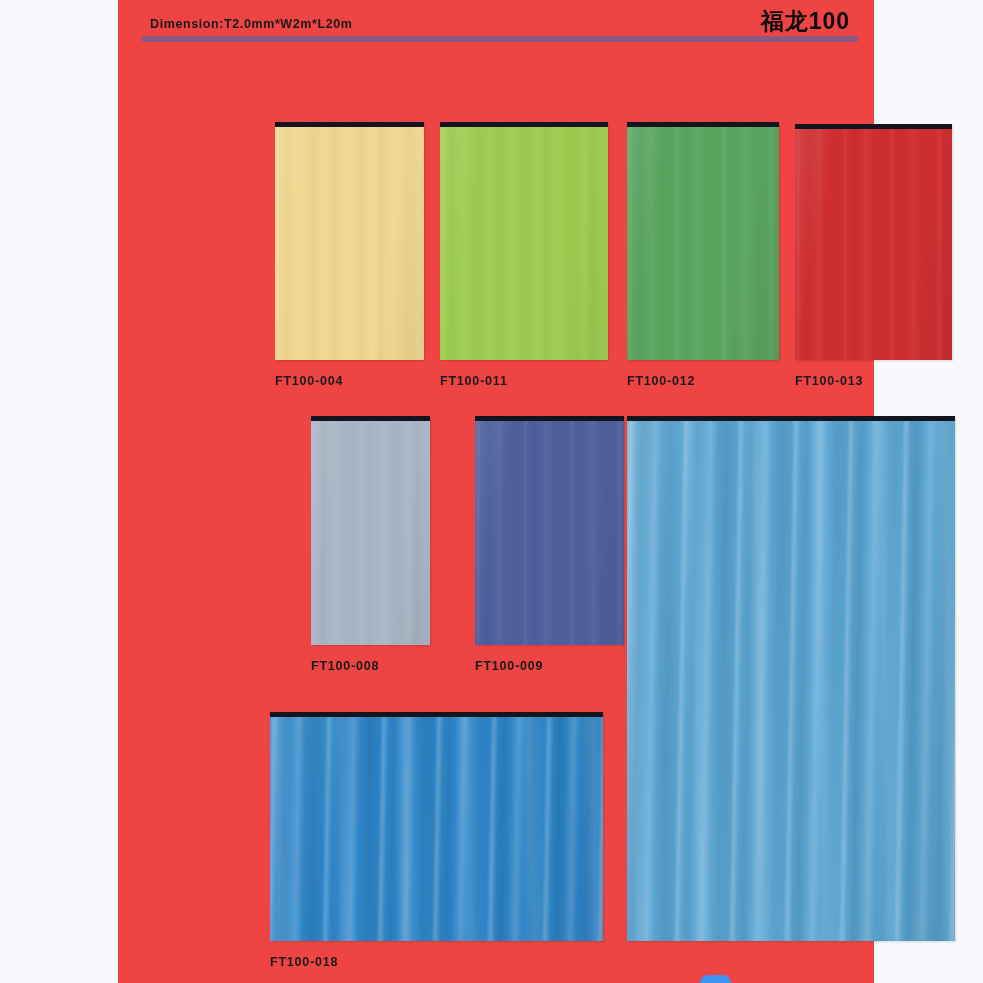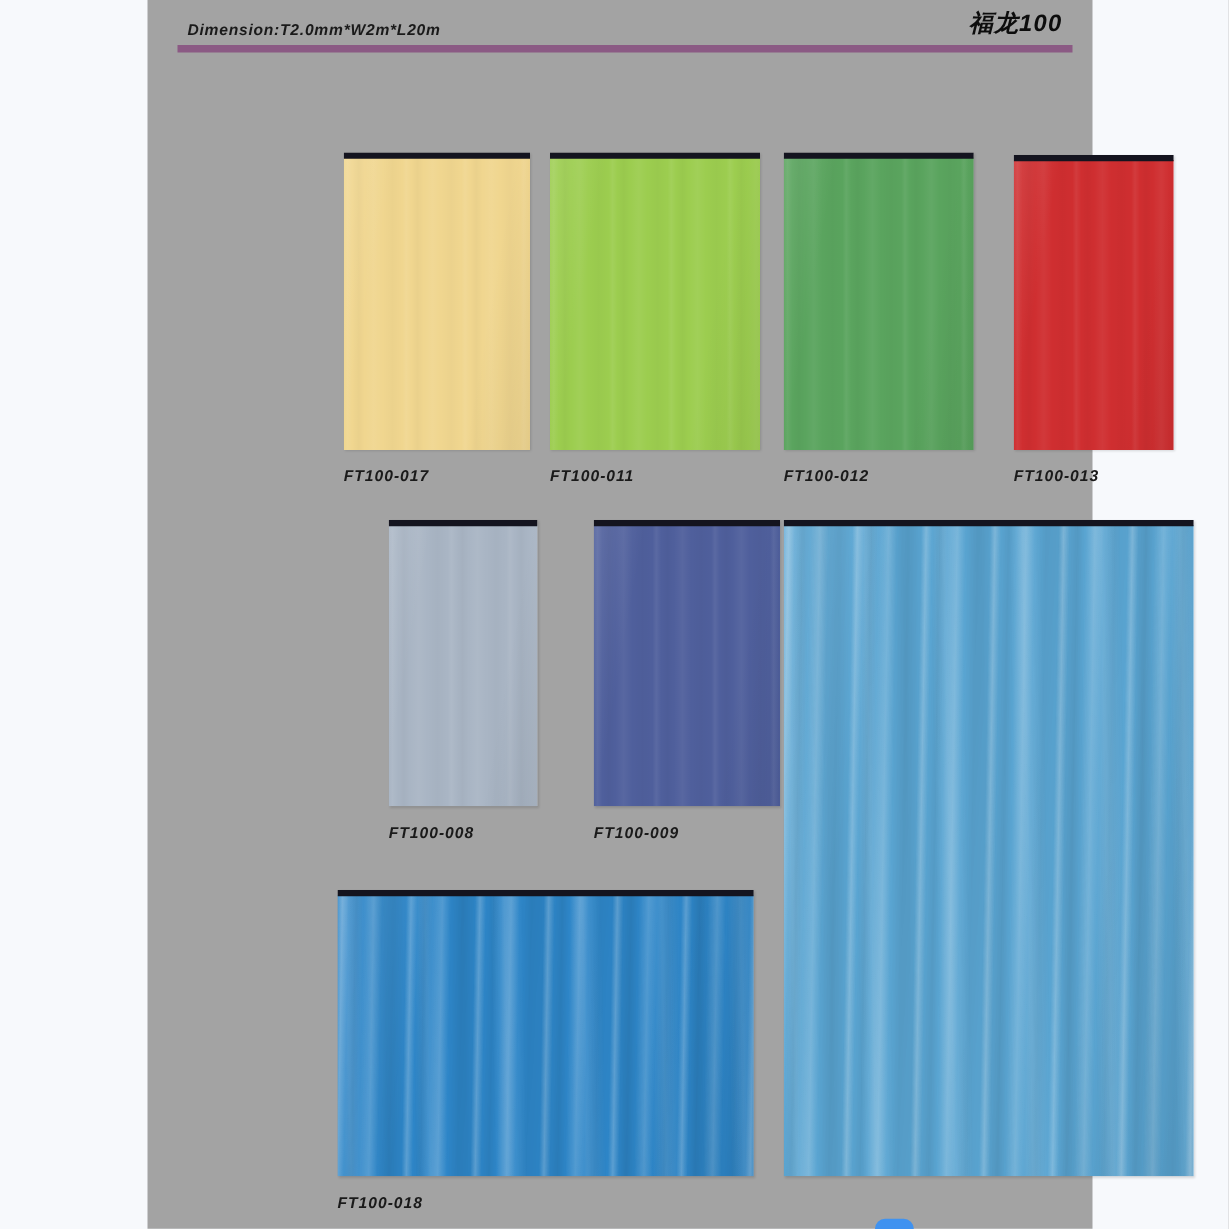--- a/index.html
+++ b/index.html
@@ -38,21 +38,21 @@
     font-size: 12.5px;
     font-weight: bold;
     letter-spacing: 0.6px;
     color: #1a1a1a;
     white-space: nowrap;
   }
   #series-title {
     position: absolute;
     right: 8px;
     top: 6px;
-    font-size: 19px;
+    font-size: 23px;
     font-weight: bold;
     letter-spacing: 1px;
     color: #0d0d0d;
     white-space: nowrap;
   }
   #header-rule {
     position: absolute;
     left: 24px;
     top: 36px;
     width: 716px;
@@ -163,21 +163,21 @@
     white-space: nowrap;
   }
 
   
   #cell-0 { left: 157px; top: 122px; width: 149px; }
   #cell-0 .swatch { height: 238px; }
   #cell-1 { left: 322px; top: 122px; width: 168px; }
   #cell-1 .swatch { height: 238px; }
   #cell-2 { left: 509px; top: 122px; width: 152px; }
   #cell-2 .swatch { height: 238px; }
-  #cell-3 { left: 693px; top: 124px; width: 128px; }
+  #cell-3 { left: 677px; top: 124px; width: 157px; }
   #cell-3 .swatch { height: 236px; }
 
   #cell-4 { left: 157px; top: 416px; width: 119px; padding-left: 36px; }
   #cell-4 .swatch { height: 229px; }
   #cell-5 { left: 333px; top: 416px; width: 149px; padding-left: 24px; }
   #cell-5 .swatch { height: 229px; }
 
   #cell-6 { left: 152px; top: 712px; width: 333px; }
   #cell-6 .swatch { height: 229px; }
 
@@ -191,38 +191,38 @@
     top: 975px;
     width: 31px;
     height: 16px;
     border-radius: 8px;
     background: #3f92f0;
   }
 </style>
 </head>
 <body style="background: rgb(247, 249, 252);">
 
-<div id="page" style="background: #a3a3a3; font-style: italic;">
+<div id="page" style="background: #ef4444;">
 
   <div id="header">
     <div id="dimension-text">Dimension:T2.0mm*W2m*L20m</div>
     <div id="series-title">福龙100</div>
   </div>
   <div id="header-rule" style="background: rgb(139, 90, 132);"></div>
 
   <div id="grid">
 
     <div class="swatch-cell" id="cell-0">
       <div class="swatch">
         <div class="top-edge" style="background: rgb(20, 20, 31);"></div>
         <div class="face" style="background:#f0d68f;"></div>
         <div class="grain"></div>
         <div class="shade"></div>
       </div>
-      <div class="swatch-label">FT100-017</div>
+      <div class="swatch-label">FT100-004</div>
     </div>
 
     <div class="swatch-cell" id="cell-1">
       <div class="swatch">
         <div class="top-edge" style="background: rgb(20, 20, 31);"></div>
         <div class="face" style="background:#9ccd4f;"></div>
         <div class="grain"></div>
         <div class="shade"></div>
       </div>
       <div class="swatch-label">FT100-011</div>

